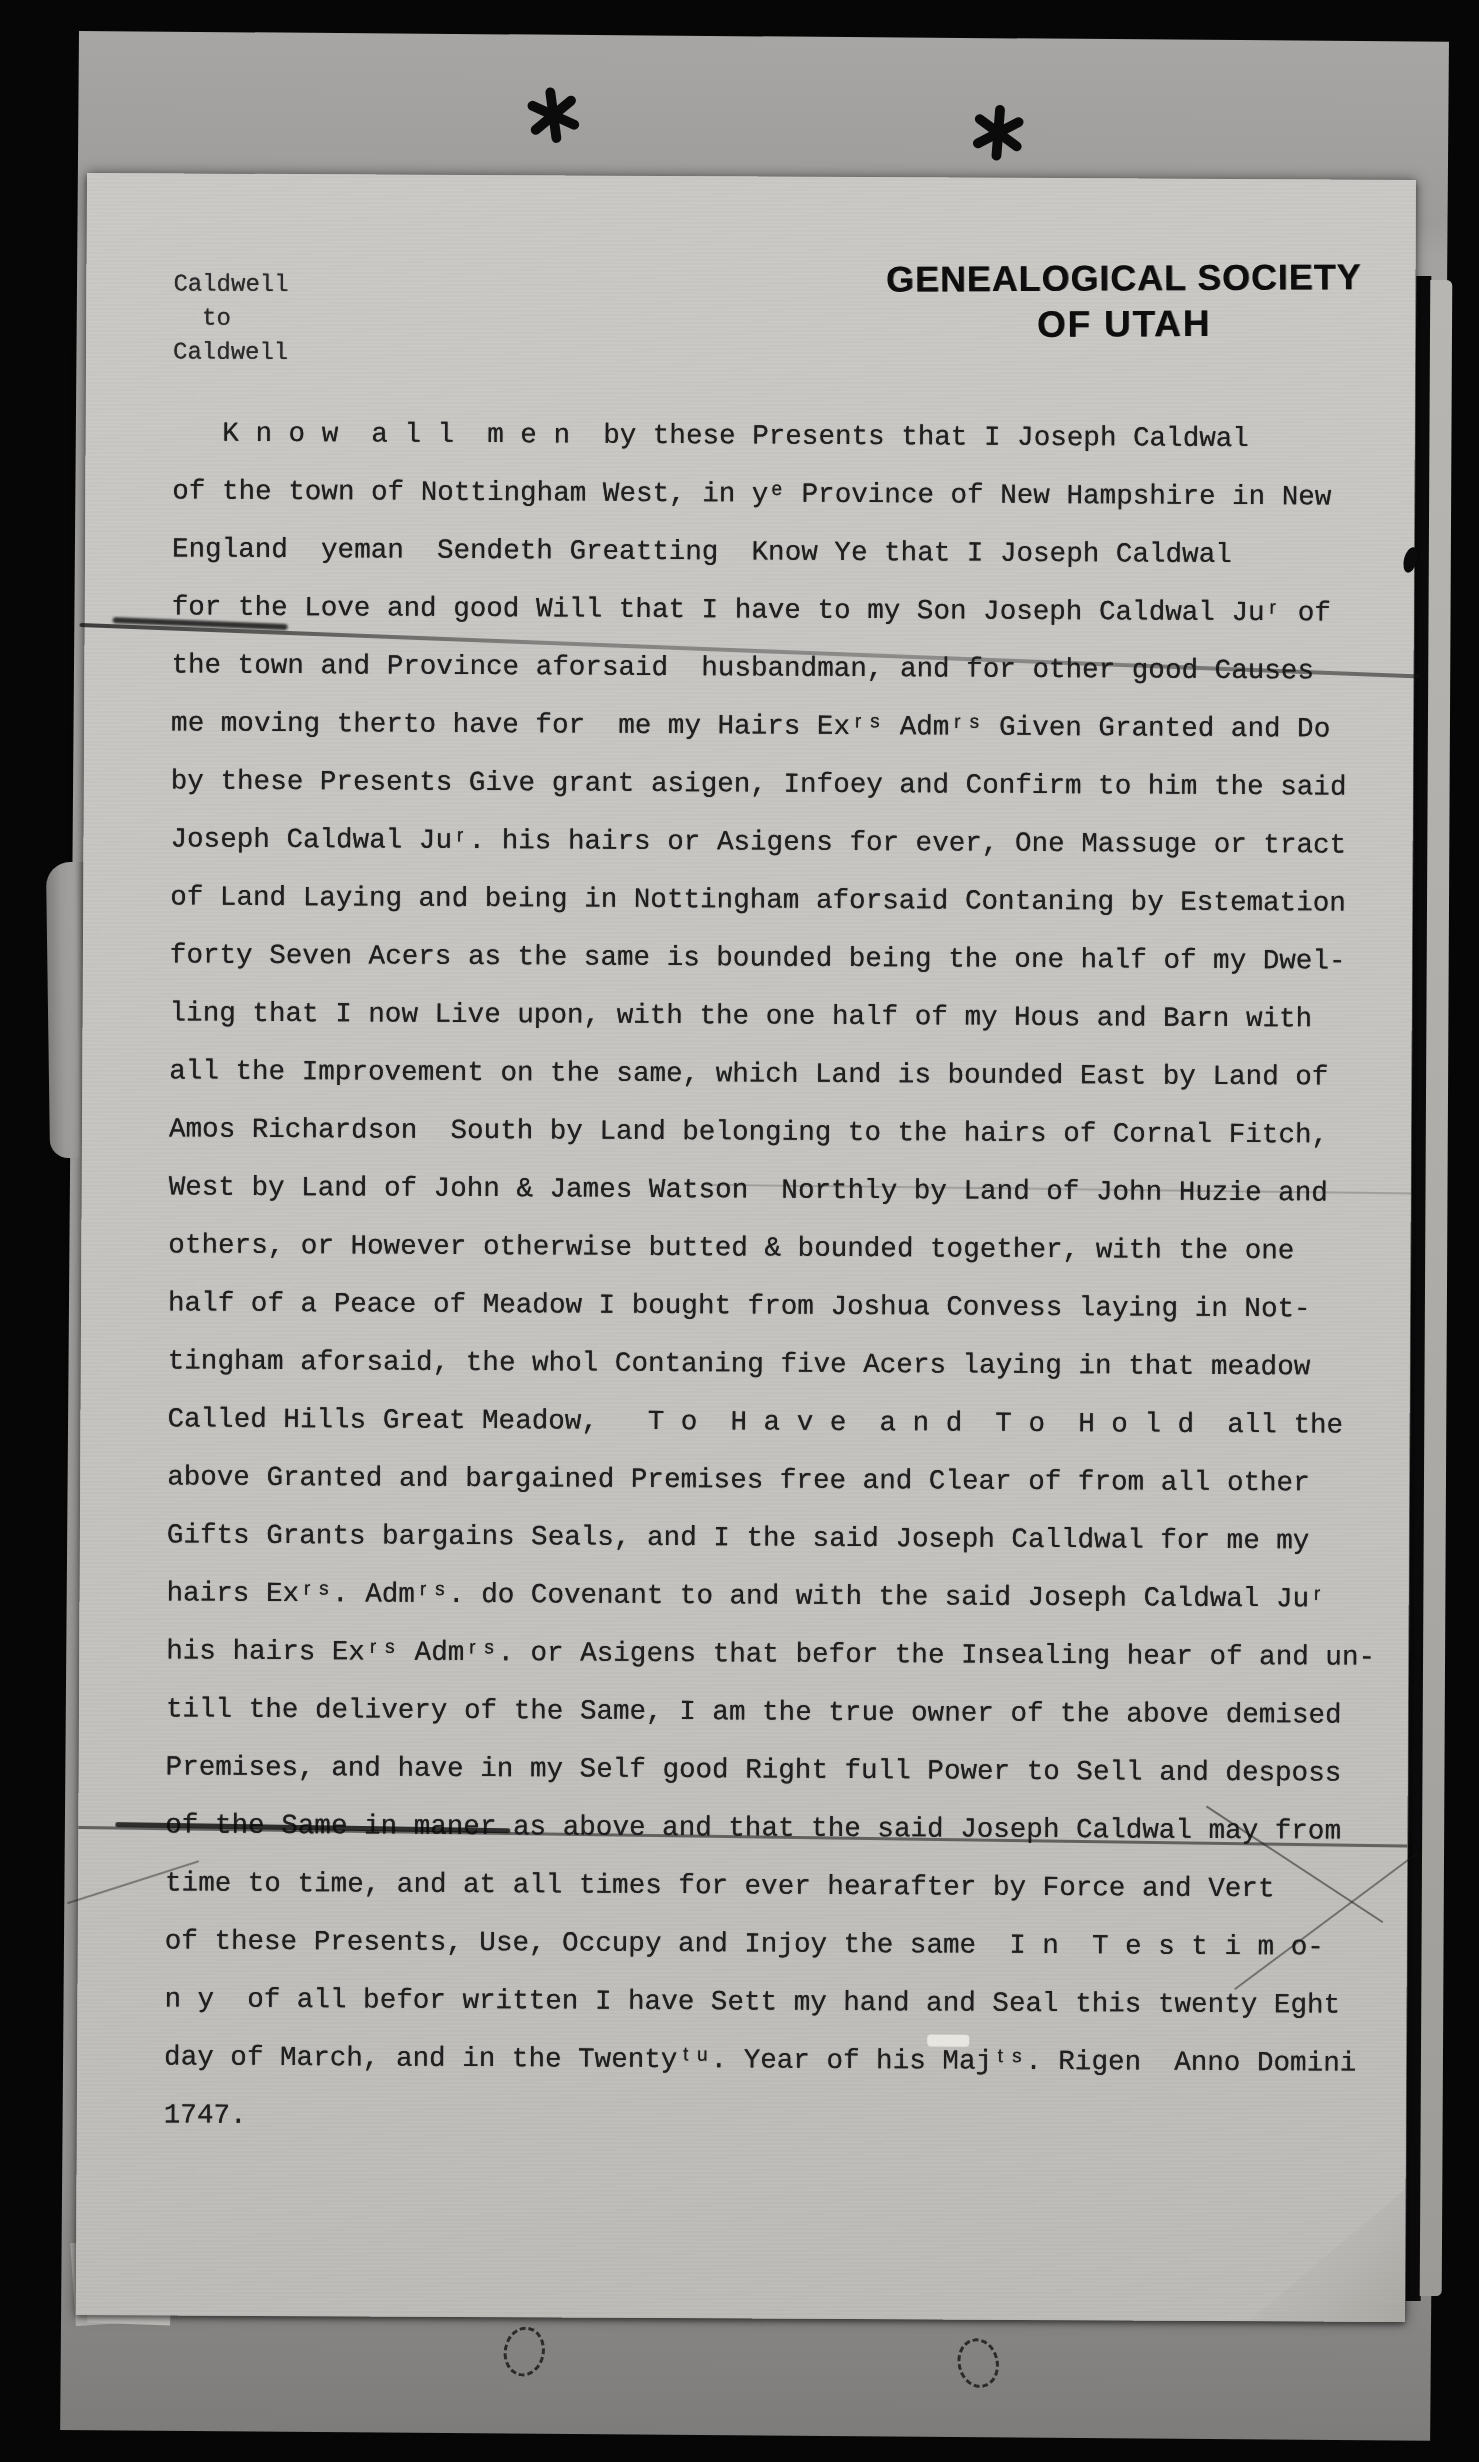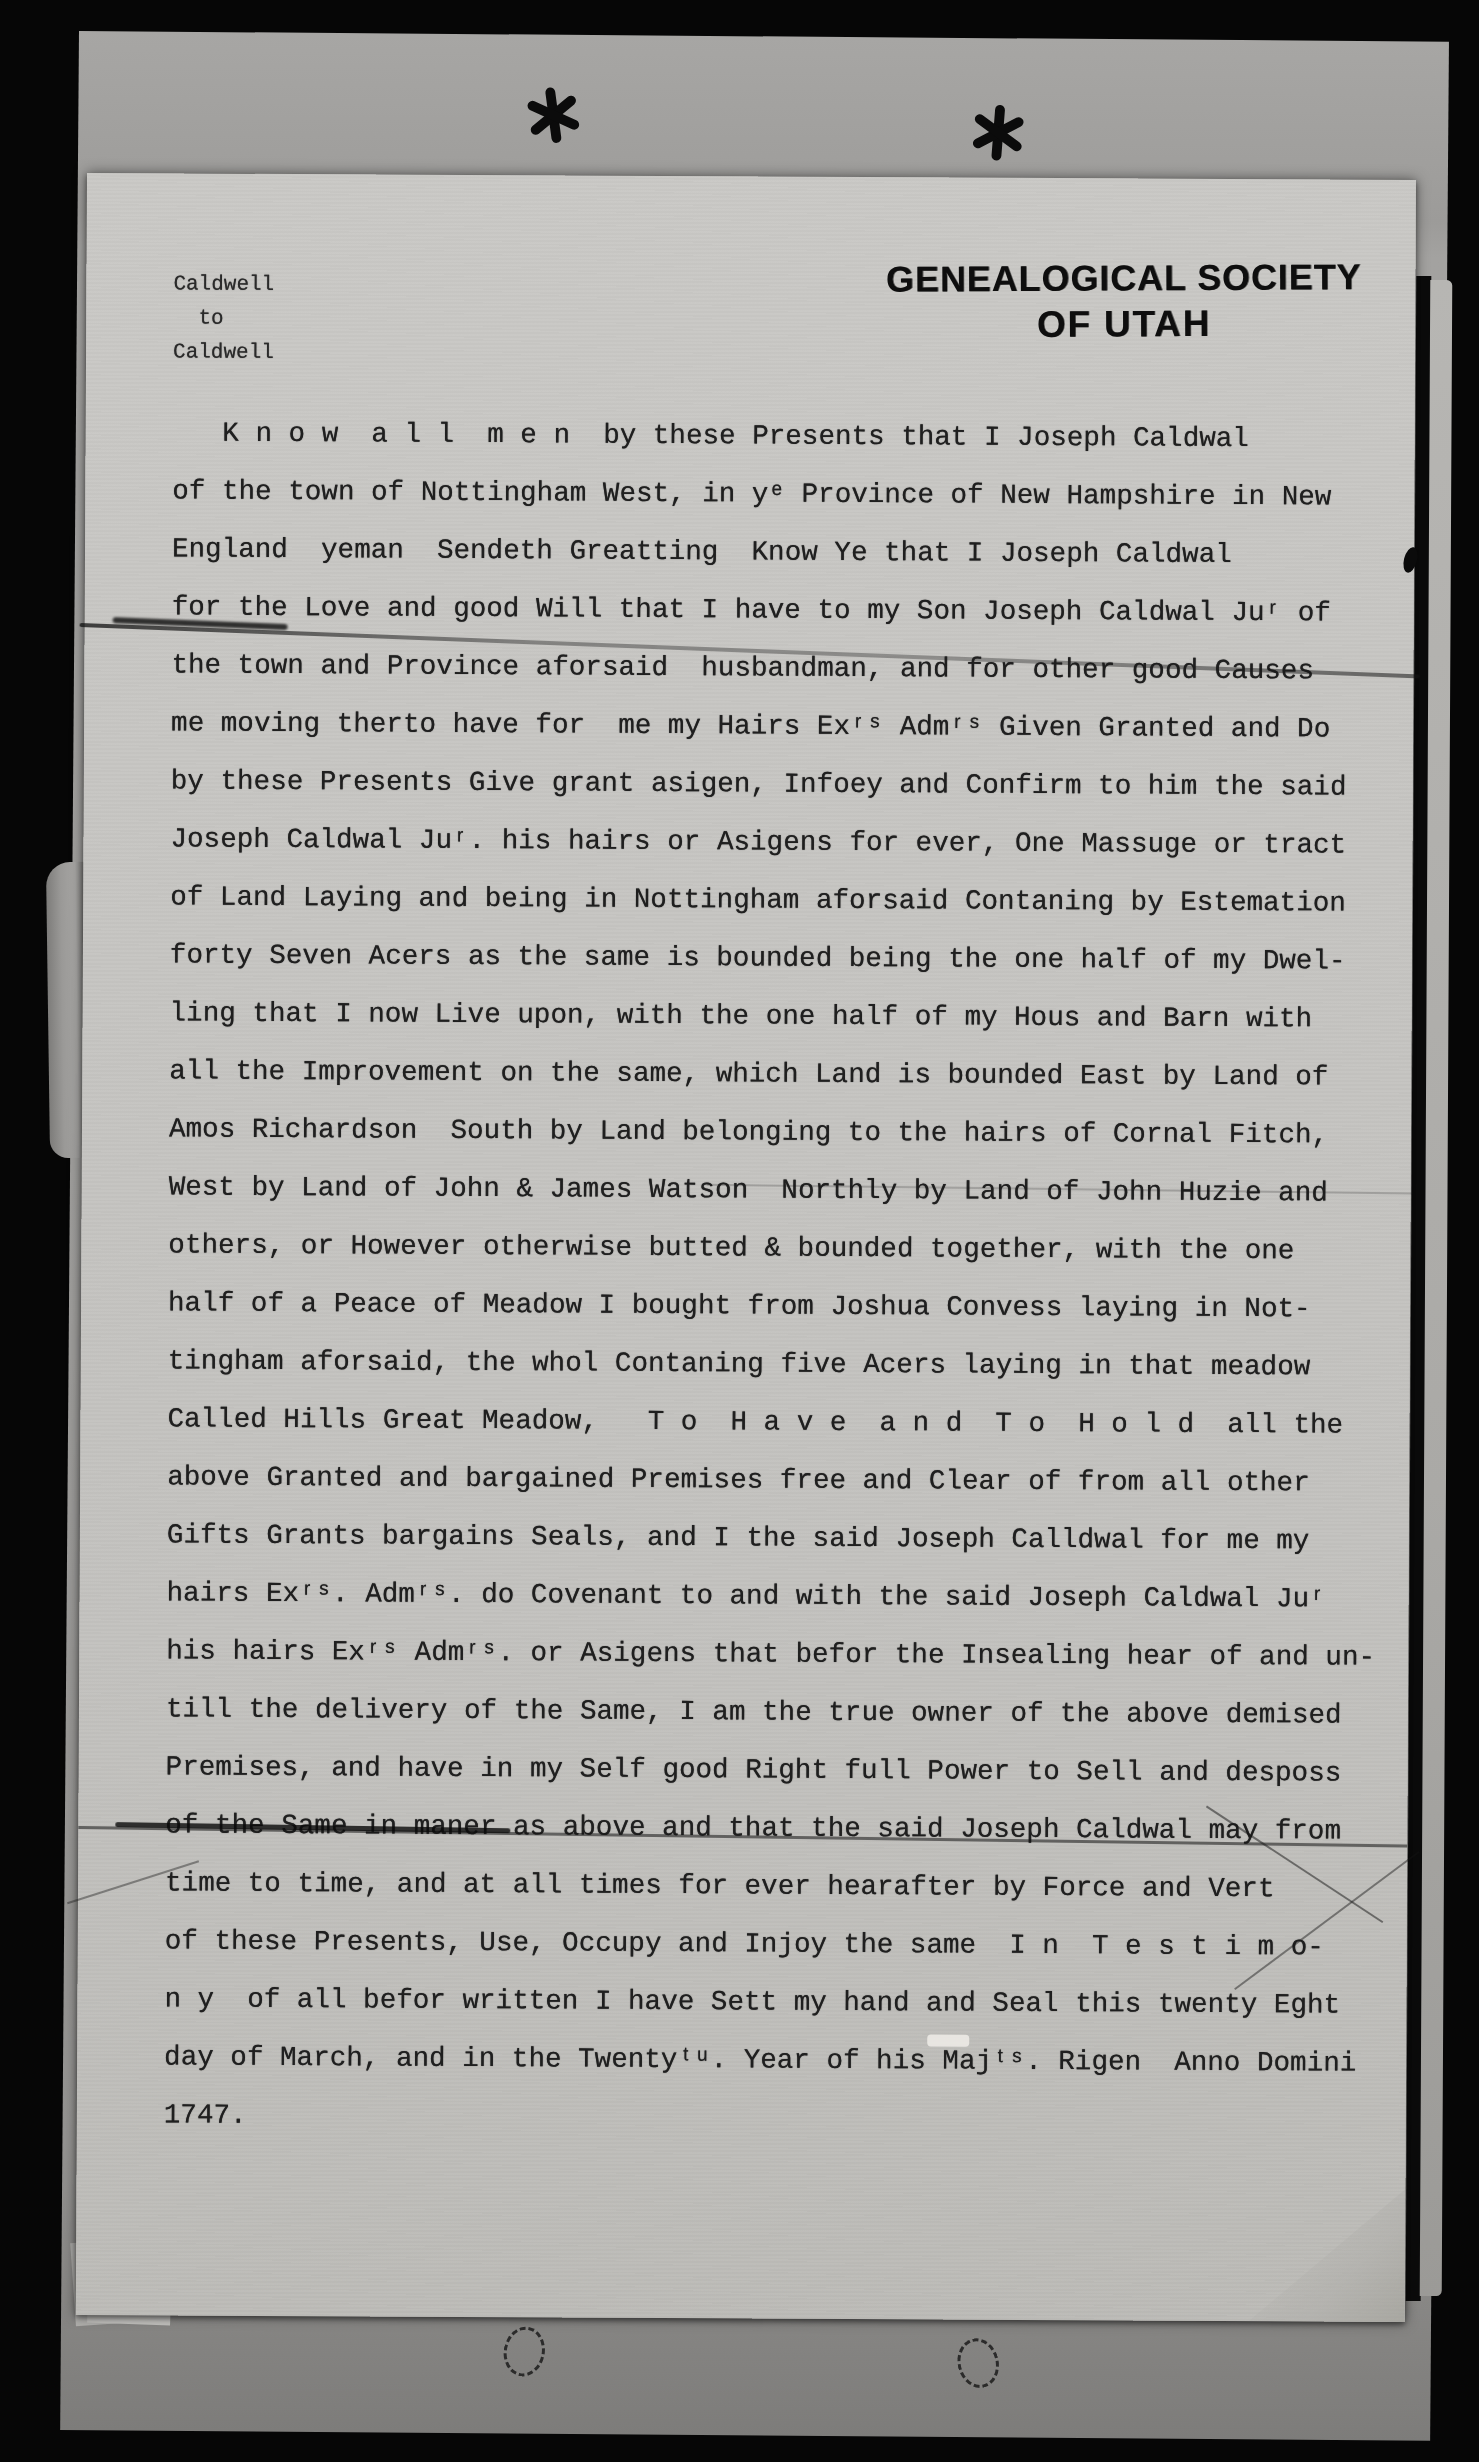--- a/index.html
+++ b/index.html
@@ -37,21 +37,21 @@
   
   .paper{
     position:absolute;left:87px;top:173px;width:1329px;height:2142px;z-index:3;
     transform:rotate(0.3deg);transform-origin:top left;
     background:
       repeating-linear-gradient(0deg,rgba(0,0,0,0.015) 0 1.8px,rgba(255,255,255,0.01) 1.8px 3.7px),
       linear-gradient(175deg,#cac9c6 0%,#c6c5c2 35%,#c3c2bf 65%,#bcbbb7 100%);
     box-shadow:0 0 13px rgba(0,0,0,.5),0 2.8px 5.5px rgba(0,0,0,.4);
   }
   .docket{position:absolute;left:87px;top:94px;color:#2a2a2a;}
-  .docket div{font-size:21px;line-height:34px;white-space:pre;text-shadow:0 0 0.9px rgba(30,30,30,.7);font-family:Liberation Mono, monospace;}
+  .docket div{font-size:24px;line-height:34px;white-space:pre;text-shadow:0 0 0.9px rgba(30,30,30,.7);font-family:Liberation Mono, monospace;}
   .stamp{
     position:absolute;left:753px;top:79px;width:569px;text-align:center;
     font-family:"Liberation Sans","DejaVu Sans",sans-serif;font-weight:700;
     color:#0e0e0e;transform:rotate(-0.6deg);
   }
   .stamp .l1{font-size:36px;letter-spacing:0.9px;text-shadow:0.9px 0 0 rgba(14,14,14,.55);}
   .stamp .l2{font-size:37px;letter-spacing:1.8px;margin-top:3.7px;text-shadow:0.9px 0 0 rgba(14,14,14,.55);}
   .deed{position:absolute;left:87px;top:231px;color:#1f1f1f;}
   .deed div{
     font-size:27.6px;line-height:58px;white-space:pre;

